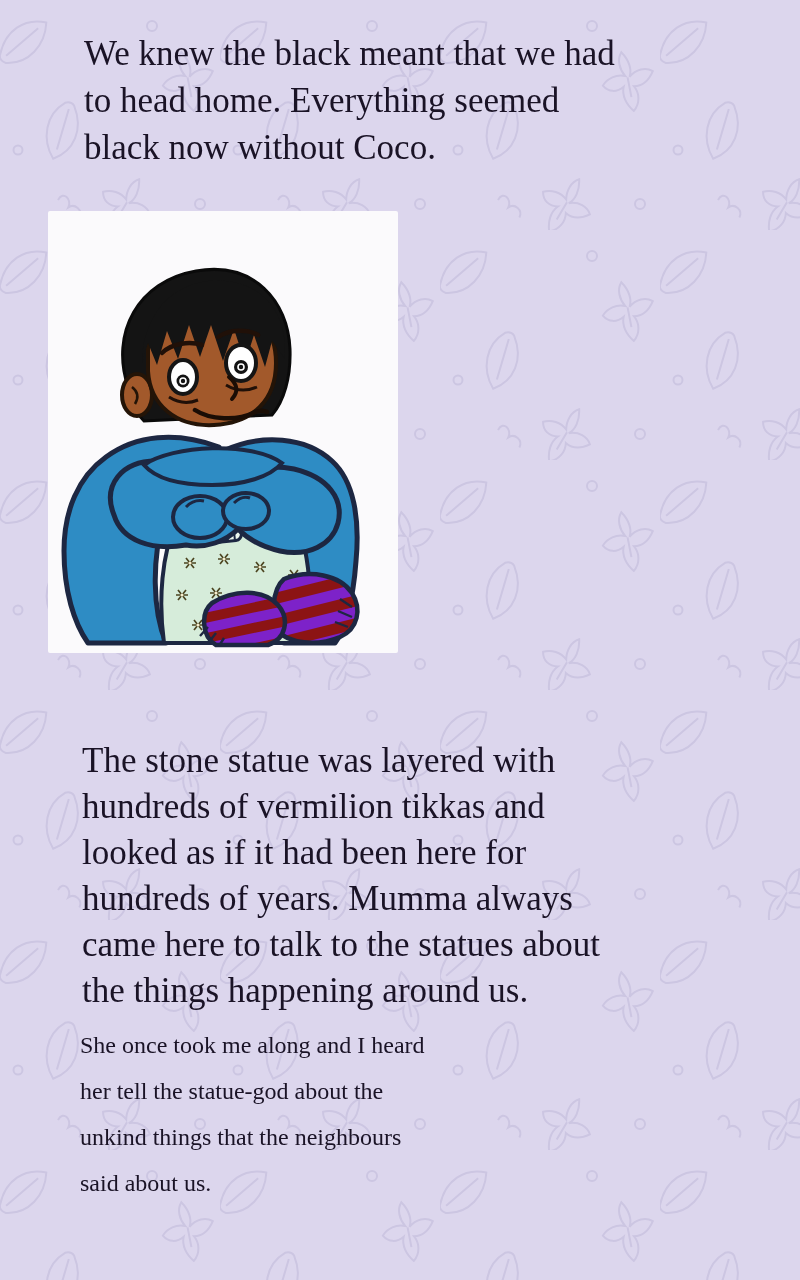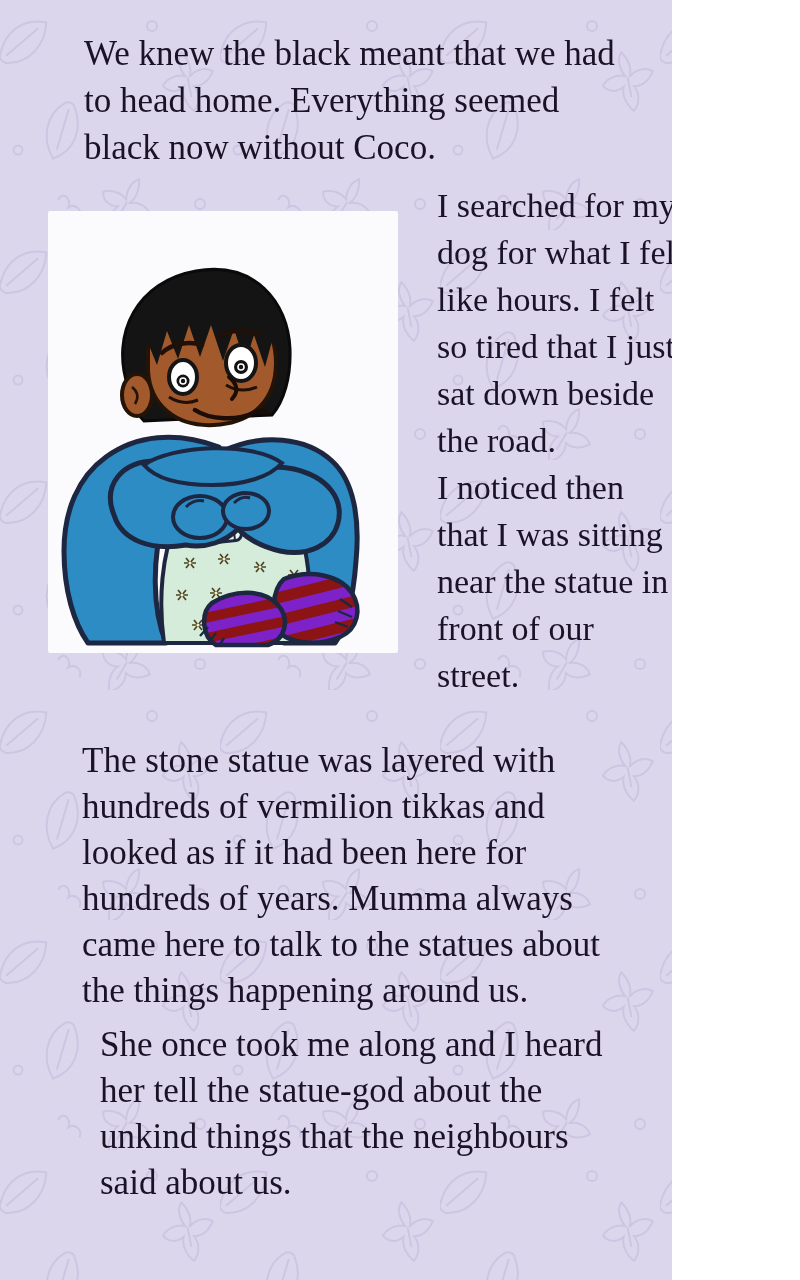--- a/index.html
+++ b/index.html
@@ -1,40 +1,40 @@
 <!DOCTYPE html>
 <html><head>
 <meta charset="utf-8">
 <style>
   html,body { margin:0; padding:0; }
   body { font-family: "Liberation Serif", serif; }
   .page {
     position: relative;
-    width: 672px;
+    width: 800px;
     height: 1280px;
     background: #84cc16;
     overflow: hidden;
   }
   .bg-pattern {
     position: absolute;
     inset: 0;
     z-index: 0;
   }
   .content { position: absolute; inset: 0; z-index: 1; }
   .para {
     position: absolute;
     margin: 0;
     color: #1a1326;
     white-space: pre-line;
     font-family: "Liberation Serif", serif;
   }
   .p-top    { left: 84px;  top: 30px;   width: 680px; font-size: 35px; line-height: 47px; }
   .p-right  { left: 437px; top: 182px;  width: 345px; font-size: 34px; line-height: 47px; }
   .p-statue { left: 82px;  top: 738px;  width: 690px; font-size: 35px; line-height: 46px; }
-  .p-mumma  { left: 80px;  top: 1022px; width: 690px; font-size: 35px; line-height: 46px; margin-left: 20px; }
+  .p-mumma  { left: 80px;  top: 1022px; width: 690px; font-size: 24px; line-height: 46px; }
   .figure-frame {
     position: absolute;
     left: 48px; top: 211px;
     width: 350px; height: 442px;
     background: #fbfafc;
     border-radius: 2px;
   }
   .figure-frame svg { display: block; }
 </style>
 </head>
@@ -160,31 +160,20 @@
         <circle cx="135" cy="170" r="6.5" fill="#131313"></circle>
         <circle cx="193" cy="156" r="7" fill="#131313"></circle>
         <circle cx="135" cy="170" r="3" fill="none" stroke="#ffffff" stroke-width="1.6"></circle>
         <circle cx="193" cy="156" r="3" fill="none" stroke="#ffffff" stroke-width="1.6"></circle>
         <path d="M121,186 q14,9 29,3 M178,174 q15,9 31,2" fill="none" stroke="#201008" stroke-width="3"></path>
         <path d="M181,166 q13,11 3,22" fill="none" stroke="#1a0d05" stroke-width="4" stroke-linecap="round"></path>
         <path d="M147,199 C162,209 190,210 205,202 Q213,198 219,201" fill="none" stroke="#1a0d05" stroke-width="4.5" stroke-linecap="round"></path>
       </svg>
     </div>
 
-    <p class="para p-right">I searched for my
-dog for what I felt
-like hours. I felt
-so tired that I just
-sat down beside
-the road.
-I noticed then
-that I was sitting
-near the statue in
-front of our
-street.</p>
 
     <p class="para p-statue">The stone statue was layered with
 hundreds of vermilion tikkas and
 looked as if it had been here for
 hundreds of years. Mumma always
 came here to talk to the statues about
 the things happening around us.</p>
 
     <p class="para p-mumma">She once took me along and I heard
 her tell the statue-god about the

